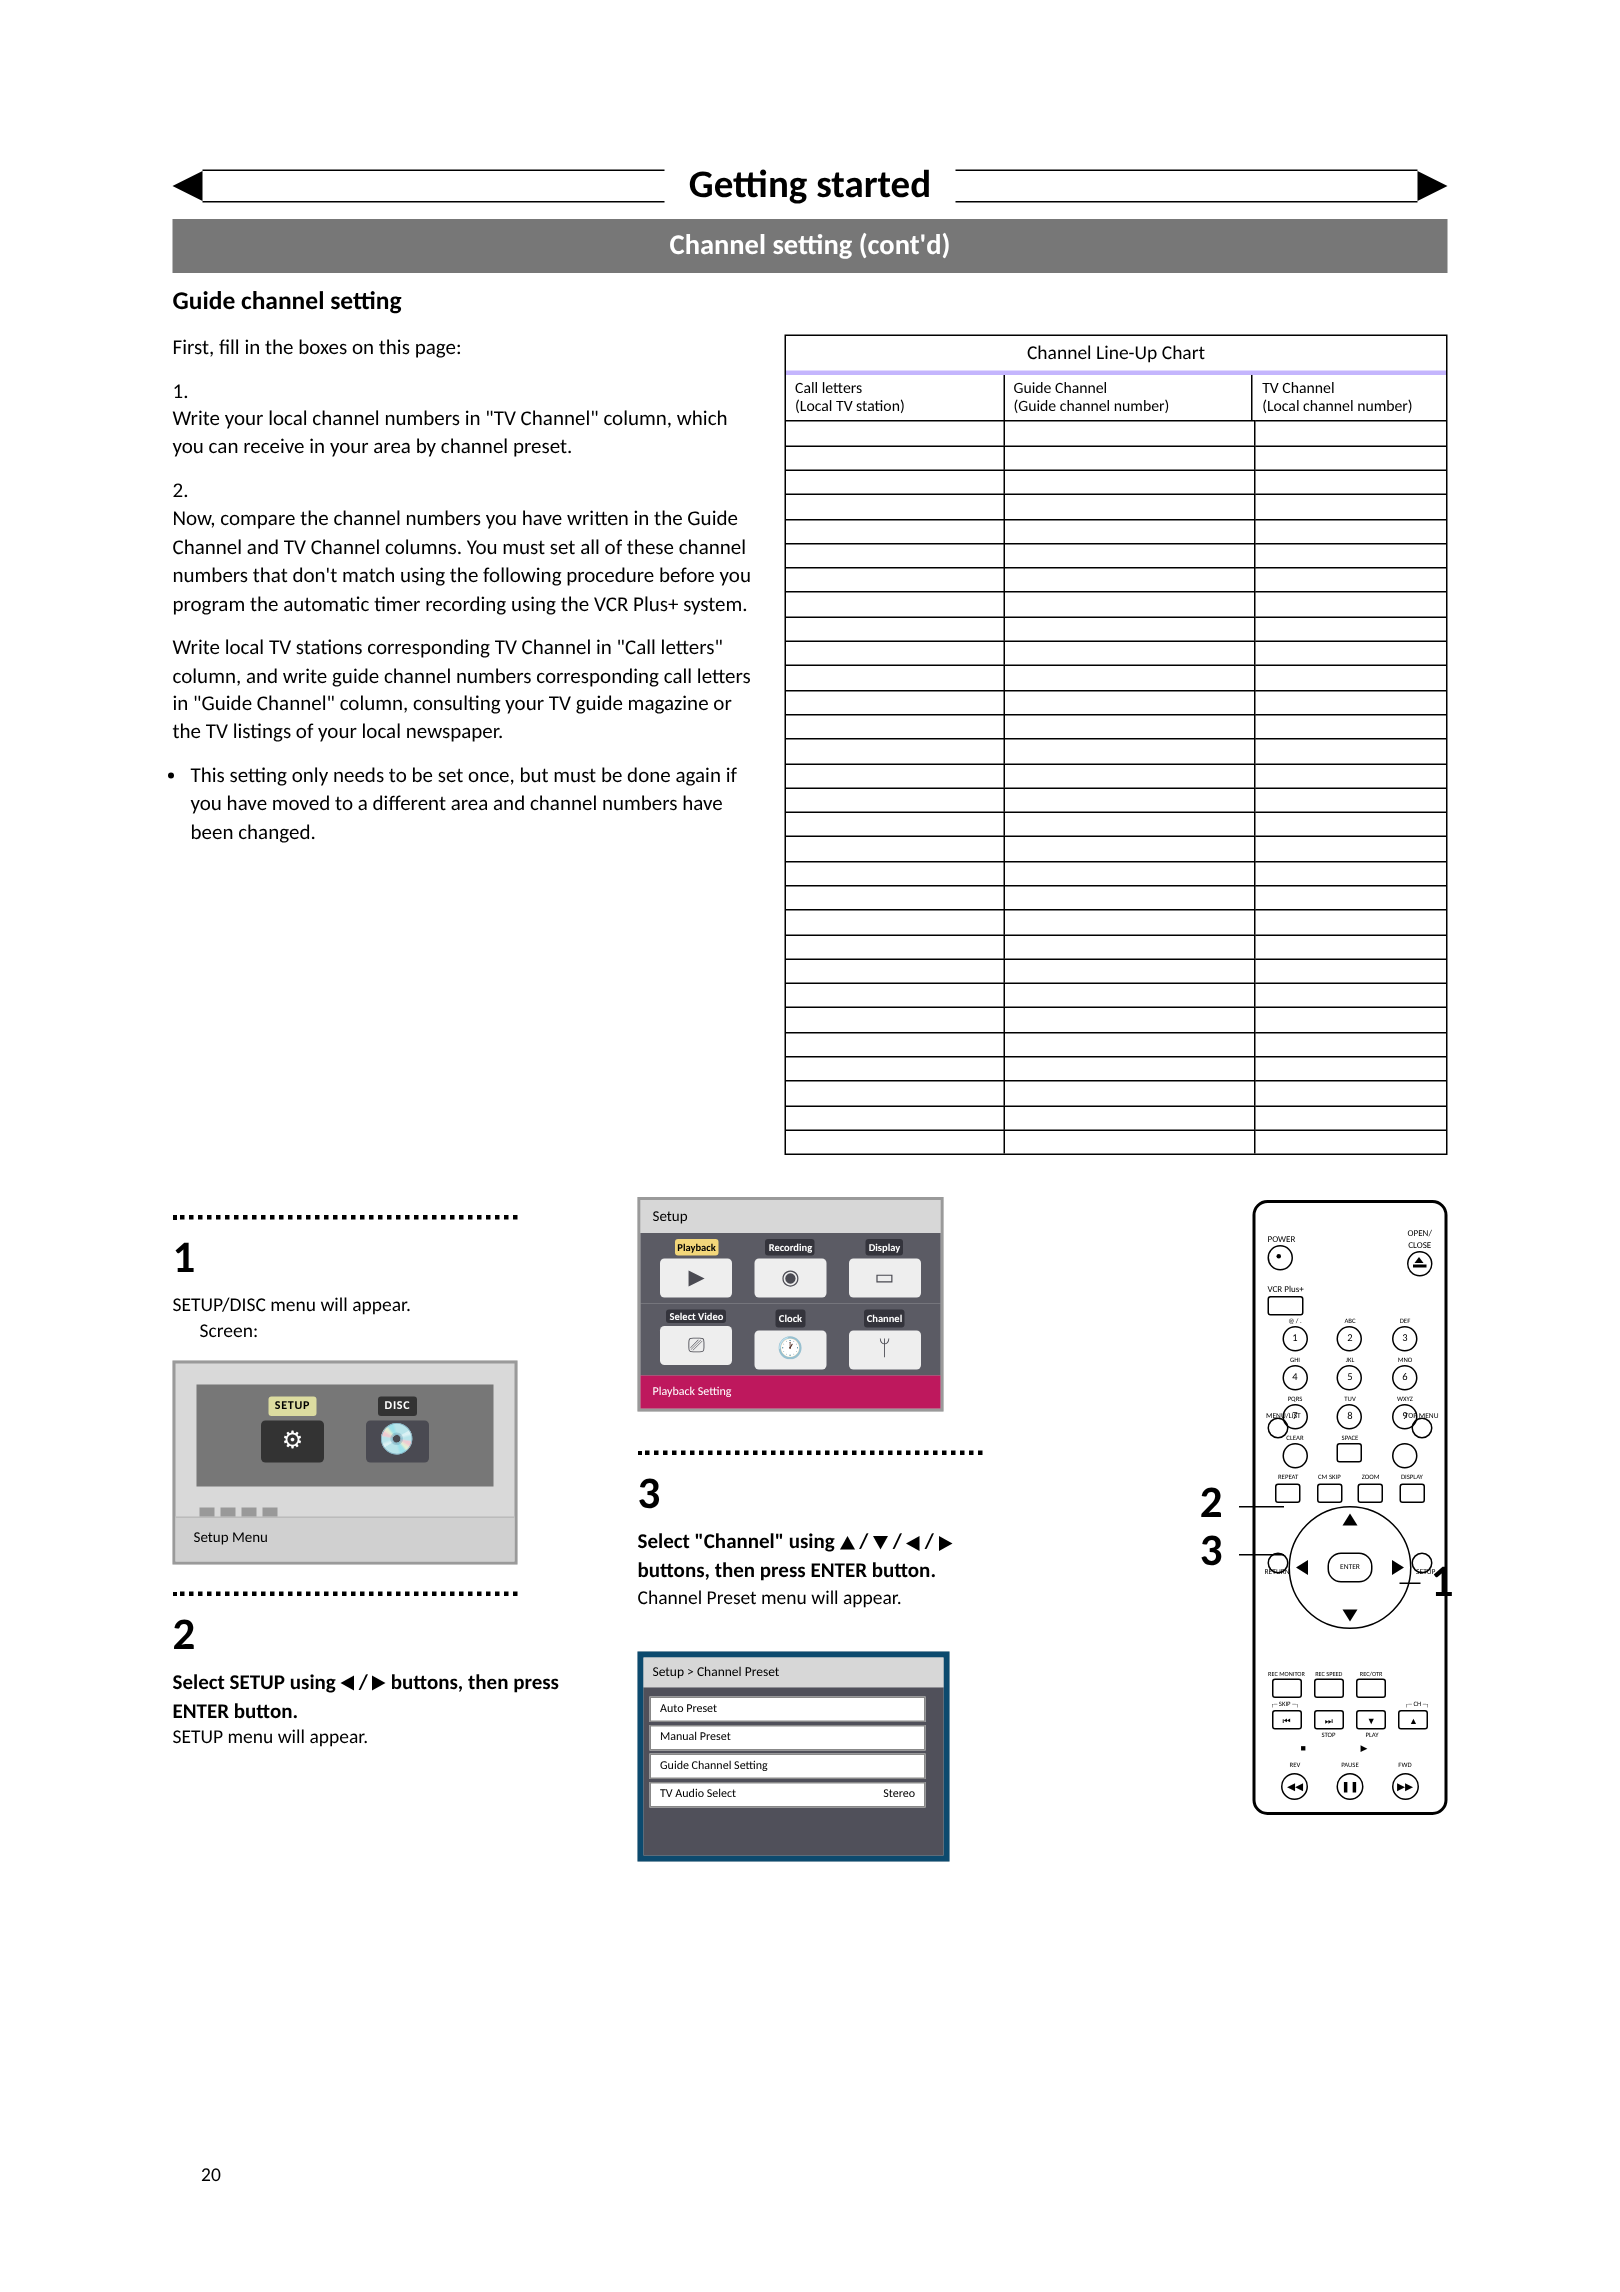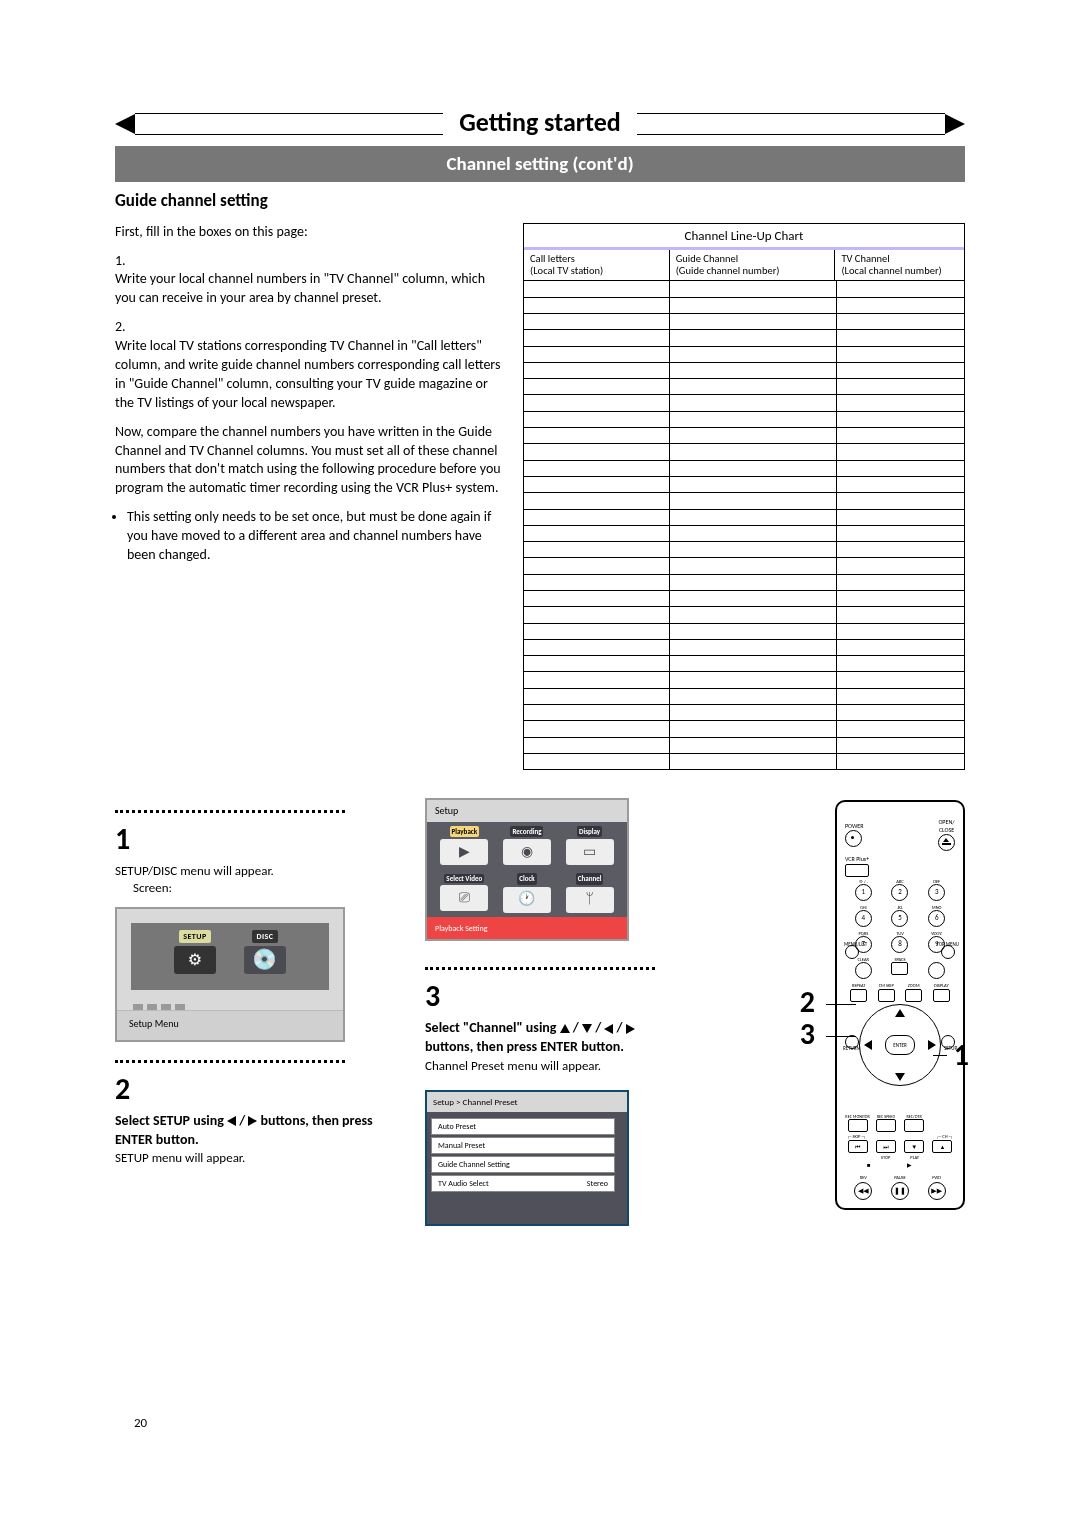--- a/index.html
+++ b/index.html
@@ -170,29 +170,29 @@
     background: #c7c7c7;
     font-size: 8px;
     margin-top:-6px;
   }
   .grid6-title { padding:4px 8px; font-size:10px; background:#d7d7d7;}
   .grid6-row { display:flex; justify-content:space-around; padding:4px 6px; background:#5b5b64;}
   .grid6-cell { width: 56px; text-align:center; color:#fff;}
   .grid6-cell .lab { font-size:7px; font-weight:bold; background:#34343c; padding:1px 2px; border-radius:2px; display:inline-block; margin-bottom:2px;}
   .grid6-cell.sel .lab{ background:#f3d77a; color:#000;}
   .grid6-cell .ic { width:48px; height:26px; margin:0 auto; background:#eee; border-radius:3px; display:flex; align-items:center; justify-content:center; font-size:14px; color:#4a4a52;}
-  .grid6-foot { background:#ef4444; color:#fff; padding:6px 8px; font-size:8px;}
+  .grid6-foot { background:#be185d; color:#fff; padding:6px 8px; font-size:8px;}
 
   
   .preset {
     width: 200px;
-    border: 2px solid #0c4a6e;
+    border: 4px solid #0c4a6e;
     background: #c7c7c7;
     font-size: 8px;
-    margin-top:16px;
+    margin-top:27px;
   }
   .preset-title { padding:4px 6px; font-size:9px; background:#d7d7d7;}
   .preset-body { background:#50505a; padding:4px 12px 30px 4px;}
   .preset-item { background:#fff; color:#000; margin:2px 0; padding:2px 6px; font-size:8px; display:flex; justify-content:space-between; border:1px solid #888;}
 
   
   .remote {
     width: 130px;
     height: 410px;
     border: 2px solid #000;
@@ -241,21 +241,21 @@
     position:absolute;
     font-size: 30px;
     font-weight:bold;
     right: 150px;
   }
   .callout .ln {
     position:absolute;
     border-top:1px solid #000;
     top:22px; left:26px;
   }
-  .page-num { position:absolute; bottom:96px; left:134px; font-size:13px; }
+  .page-num { position:absolute; bottom:68px; left:134px; font-size:13px; }
 
   .tri-inline { display:inline-block; width:0; height:0; vertical-align:middle; }
   .tri-up { border-left:5px solid transparent; border-right:5px solid transparent; border-bottom:9px solid #000;}
   .tri-down { border-left:5px solid transparent; border-right:5px solid transparent; border-top:9px solid #000;}
   .tri-left { border-top:5px solid transparent; border-bottom:5px solid transparent; border-right:9px solid #000;}
   .tri-right { border-top:5px solid transparent; border-bottom:5px solid transparent; border-left:9px solid #000;}
 
 </style>
 </head>
 <body>
@@ -273,22 +273,22 @@
   <div class="subheader">Channel setting (cont'd)</div>
 
   <div class="section-title">Guide channel setting</div>
 
   <div class="two-col">
     <div class="col-left body-text">
       <p>First, fill in the boxes on this page:</p>
       <p style="margin-bottom:0">1.</p>
       <p>Write your local channel numbers in "TV Channel" column, which you can receive in your area by channel preset.</p>
       <p style="margin-bottom:0">2.</p>
+      <p>Now, compare the channel numbers you have written in the Guide Channel and TV Channel columns. You must set all of these channel numbers that don't match using the following procedure before you program the automatic timer recording using the VCR Plus+ system.</p>
       <p>Write local TV stations corresponding TV Channel in "Call letters" column, and write guide channel numbers corresponding call letters in "Guide Channel" column, consulting your TV guide magazine or the TV listings of your local newspaper.</p>
-      <p>Now, compare the channel numbers you have written in the Guide Channel and TV Channel columns. You must set all of these channel numbers that don't match using the following procedure before you program the automatic timer recording using the VCR Plus+ system.</p>
       <ul class="note-list">
         <li>This setting only needs to be set once, but must be done again if you have moved to a different area and channel numbers have been changed.</li>
       </ul>
     </div>
 
     <div class="col-right">
       <div class="lineup">
         <div class="lineup-title">Channel Line-Up Chart</div>
         <div class="lineup-head">
           <div class="c1"><span>Call letters</span><br><span>(Local TV station)</span></div>

